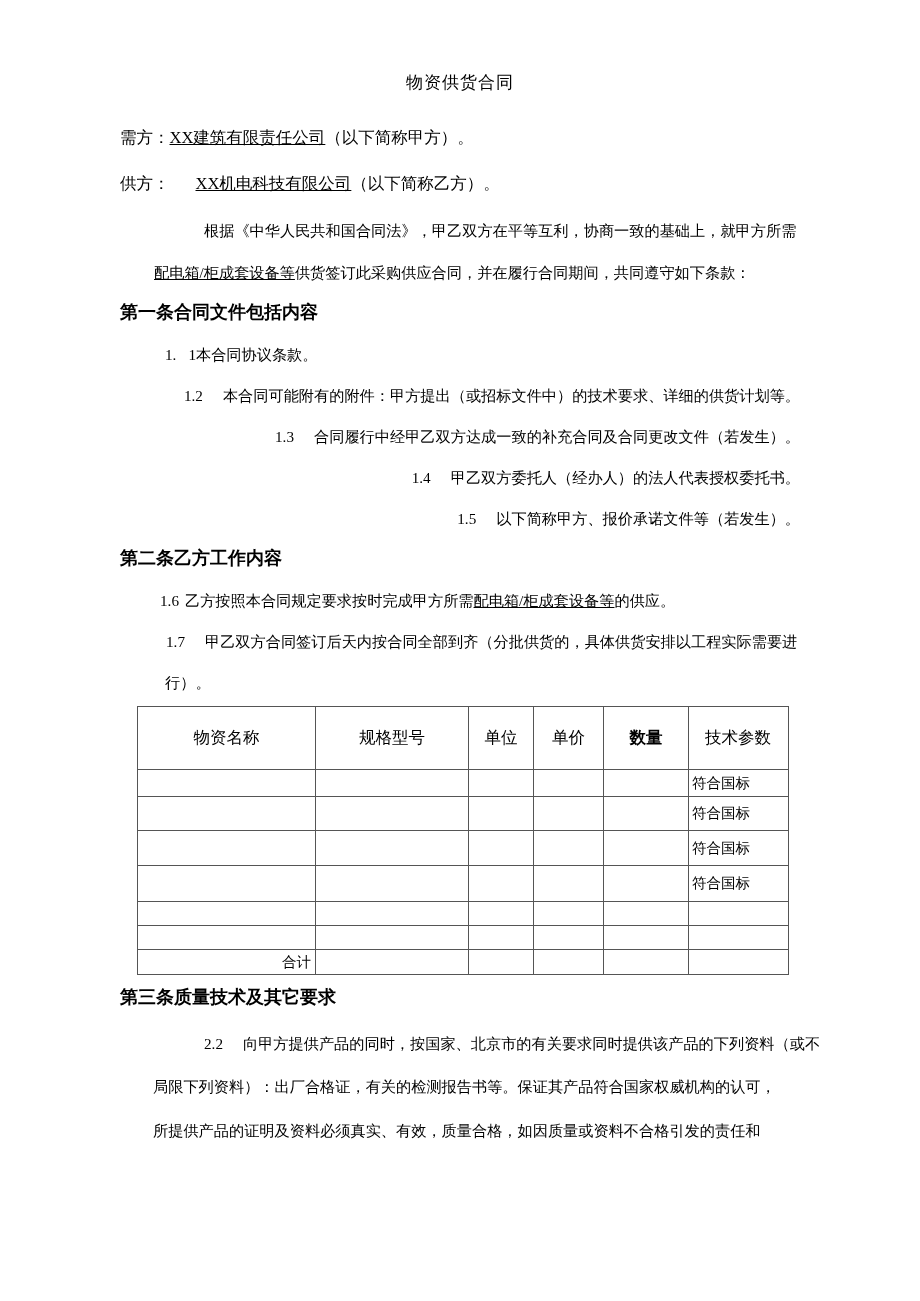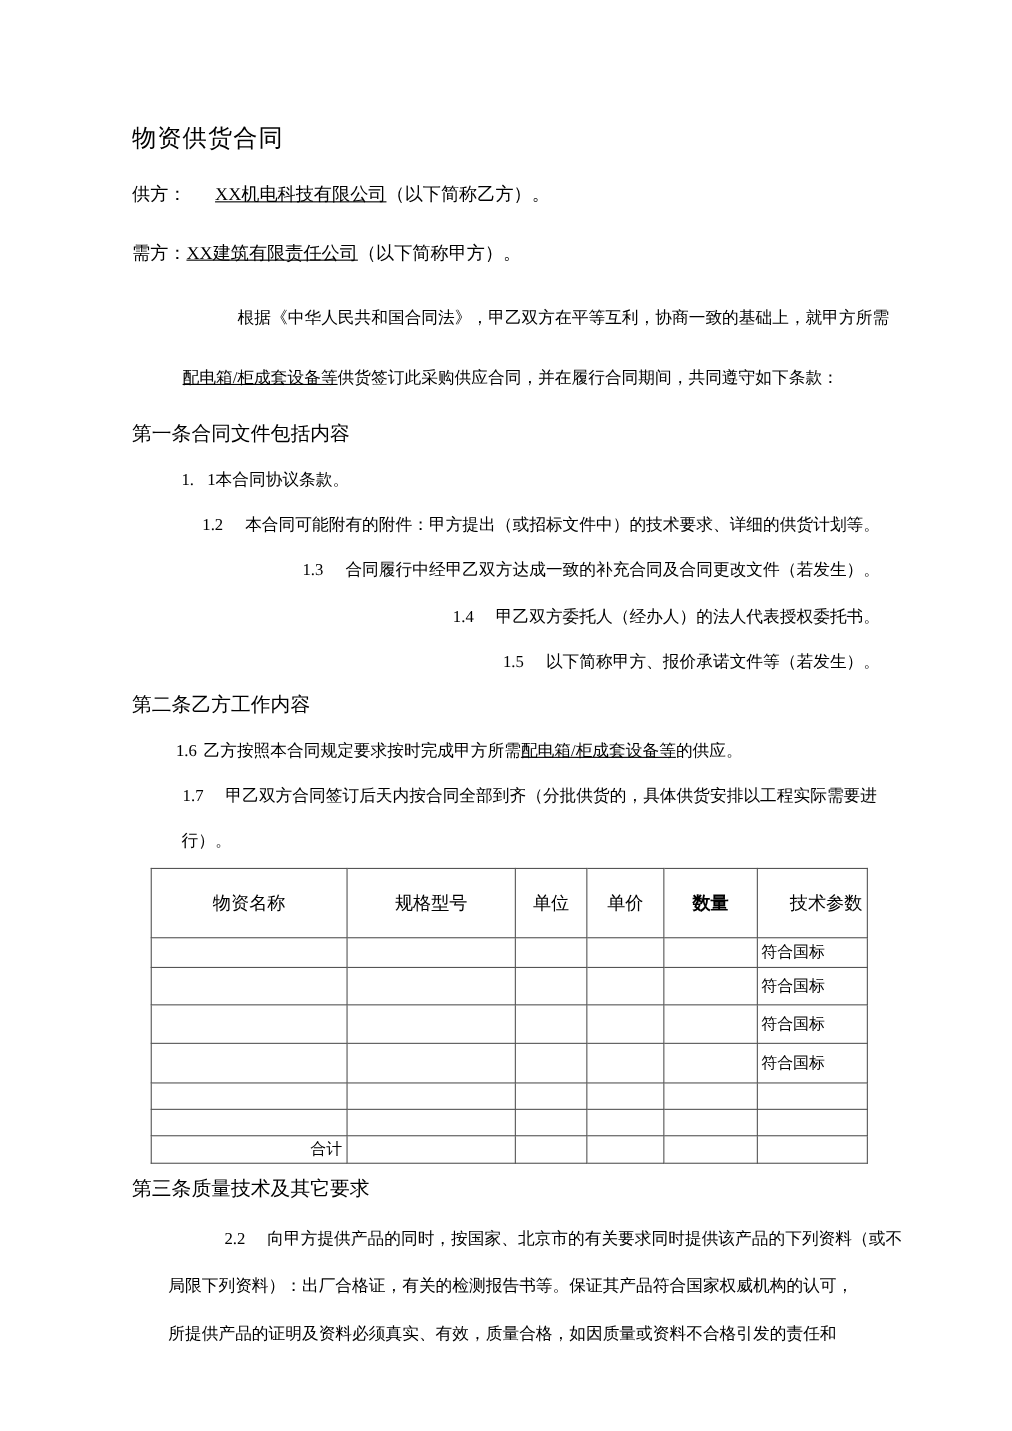--- a/index.html
+++ b/index.html
@@ -14,55 +14,56 @@
   .page {
     position: relative;
     width: 920px;
     height: 1301px;
     background: #ffffff;
     overflow: hidden;
     box-sizing: border-box;
     padding: 0 120px 0 120px;
   }
   .doc-title {
-    font-size: 22px;
+    text-align: center;
+    font-size: 17px;
     line-height: 1.25;
     margin: 0;
-    padding-top: 112px;
+    padding-top: 72px;
     letter-spacing: 1px;
     font-weight: normal;
     white-space: nowrap;
   }
   .party-line {
     font-size: 16.5px;
     line-height: 1.0;
     margin: 0;
     white-space: nowrap;
   }
   .party-1 { padding-top: 37px; }
   .party-2 { padding-top: 29px; }
   .u { text-decoration: underline; }
   .gap-sm { display: inline-block; width: 26px; }
 
   .body-para {
     font-size: 15.2px;
     line-height: 1.0;
-    margin: 12px;
+    margin: 0;
     white-space: nowrap;
   }
   .p-intro-1 { padding-top: 31px; padding-left: 84px; }
   .p-intro-2 { padding-top: 27px; padding-left: 34px; }
 
   .section-head {
     font-size: 18px;
     line-height: 1.0;
     margin: 0;
     padding-top: 22px;
     white-space: nowrap;
-    font-weight: normal;
+    font-weight: bold;
   }
 
   .clause {
     font-size: 15.2px;
     line-height: 1.0;
     margin: 0;
     white-space: nowrap;
   }
   .clause-row { padding-top: 26px; }
   .num { display: inline-block; }
@@ -98,21 +99,21 @@
     padding: 0 4px;
     font-weight: normal;
     vertical-align: middle;
   }
   table.goods thead th {
     height: 62px;
     text-align: center;
     font-size: 16.5px;
   }
   table.goods thead th.bold-h { font-weight: bold; }
-  table.goods thead th.left-h { text-align: right; padding-left: 3px; }
+  table.goods thead th.left-h { text-align: center; padding-left: 3px; }
   table.goods tbody td { text-align: right; font-size: 14.5px; }
   table.goods tbody td.spec { text-align: left; padding-left: 3px; }
   .r-a { height: 27px; }
   .r-b { height: 34px; }
   .r-c { height: 35px; }
   .r-d { height: 36px; }
   .r-e { height: 24px; }
   .r-f { height: 24px; }
   .r-g { height: 25px; }
 
@@ -136,26 +137,26 @@
   .t2 { padding-top: 28px; padding-left: 33px; }
   .t3 { padding-top: 28px; padding-left: 33px; }
 </style>
 </head>
 <body>
 
 <div class="page">
 
   <h1 class="doc-title">物资供货合同</h1>
 
+  <p class="party-line party-1">
+    <span>需方：</span><span class="u">XX建筑有限责任公司</span><span>（以下简称甲方）。</span>
+  </p>
+
   <p class="party-line party-2">
     <span>供方：</span><span class="gap-sm"></span><span class="u">XX机电科技有限公司</span><span>（以下简称乙方）。</span>
-  </p>
-
-  <p class="party-line party-1">
-    <span>需方：</span><span class="u">XX建筑有限责任公司</span><span>（以下简称甲方）。</span>
   </p>
 
   <p class="body-para p-intro-1">根据《中华人民共和国合同法》，甲乙双方在平等互利，协商一致的基础上，就甲方所需</p>
 
   <p class="body-para p-intro-2">
     <span class="u">配电箱/柜成套设备等</span><span>供货签订此采购供应合同，并在履行合同期间，共同遵守如下条款：</span>
   </p>
 
   <h2 class="section-head">第一条合同文件包括内容</h2>
 

